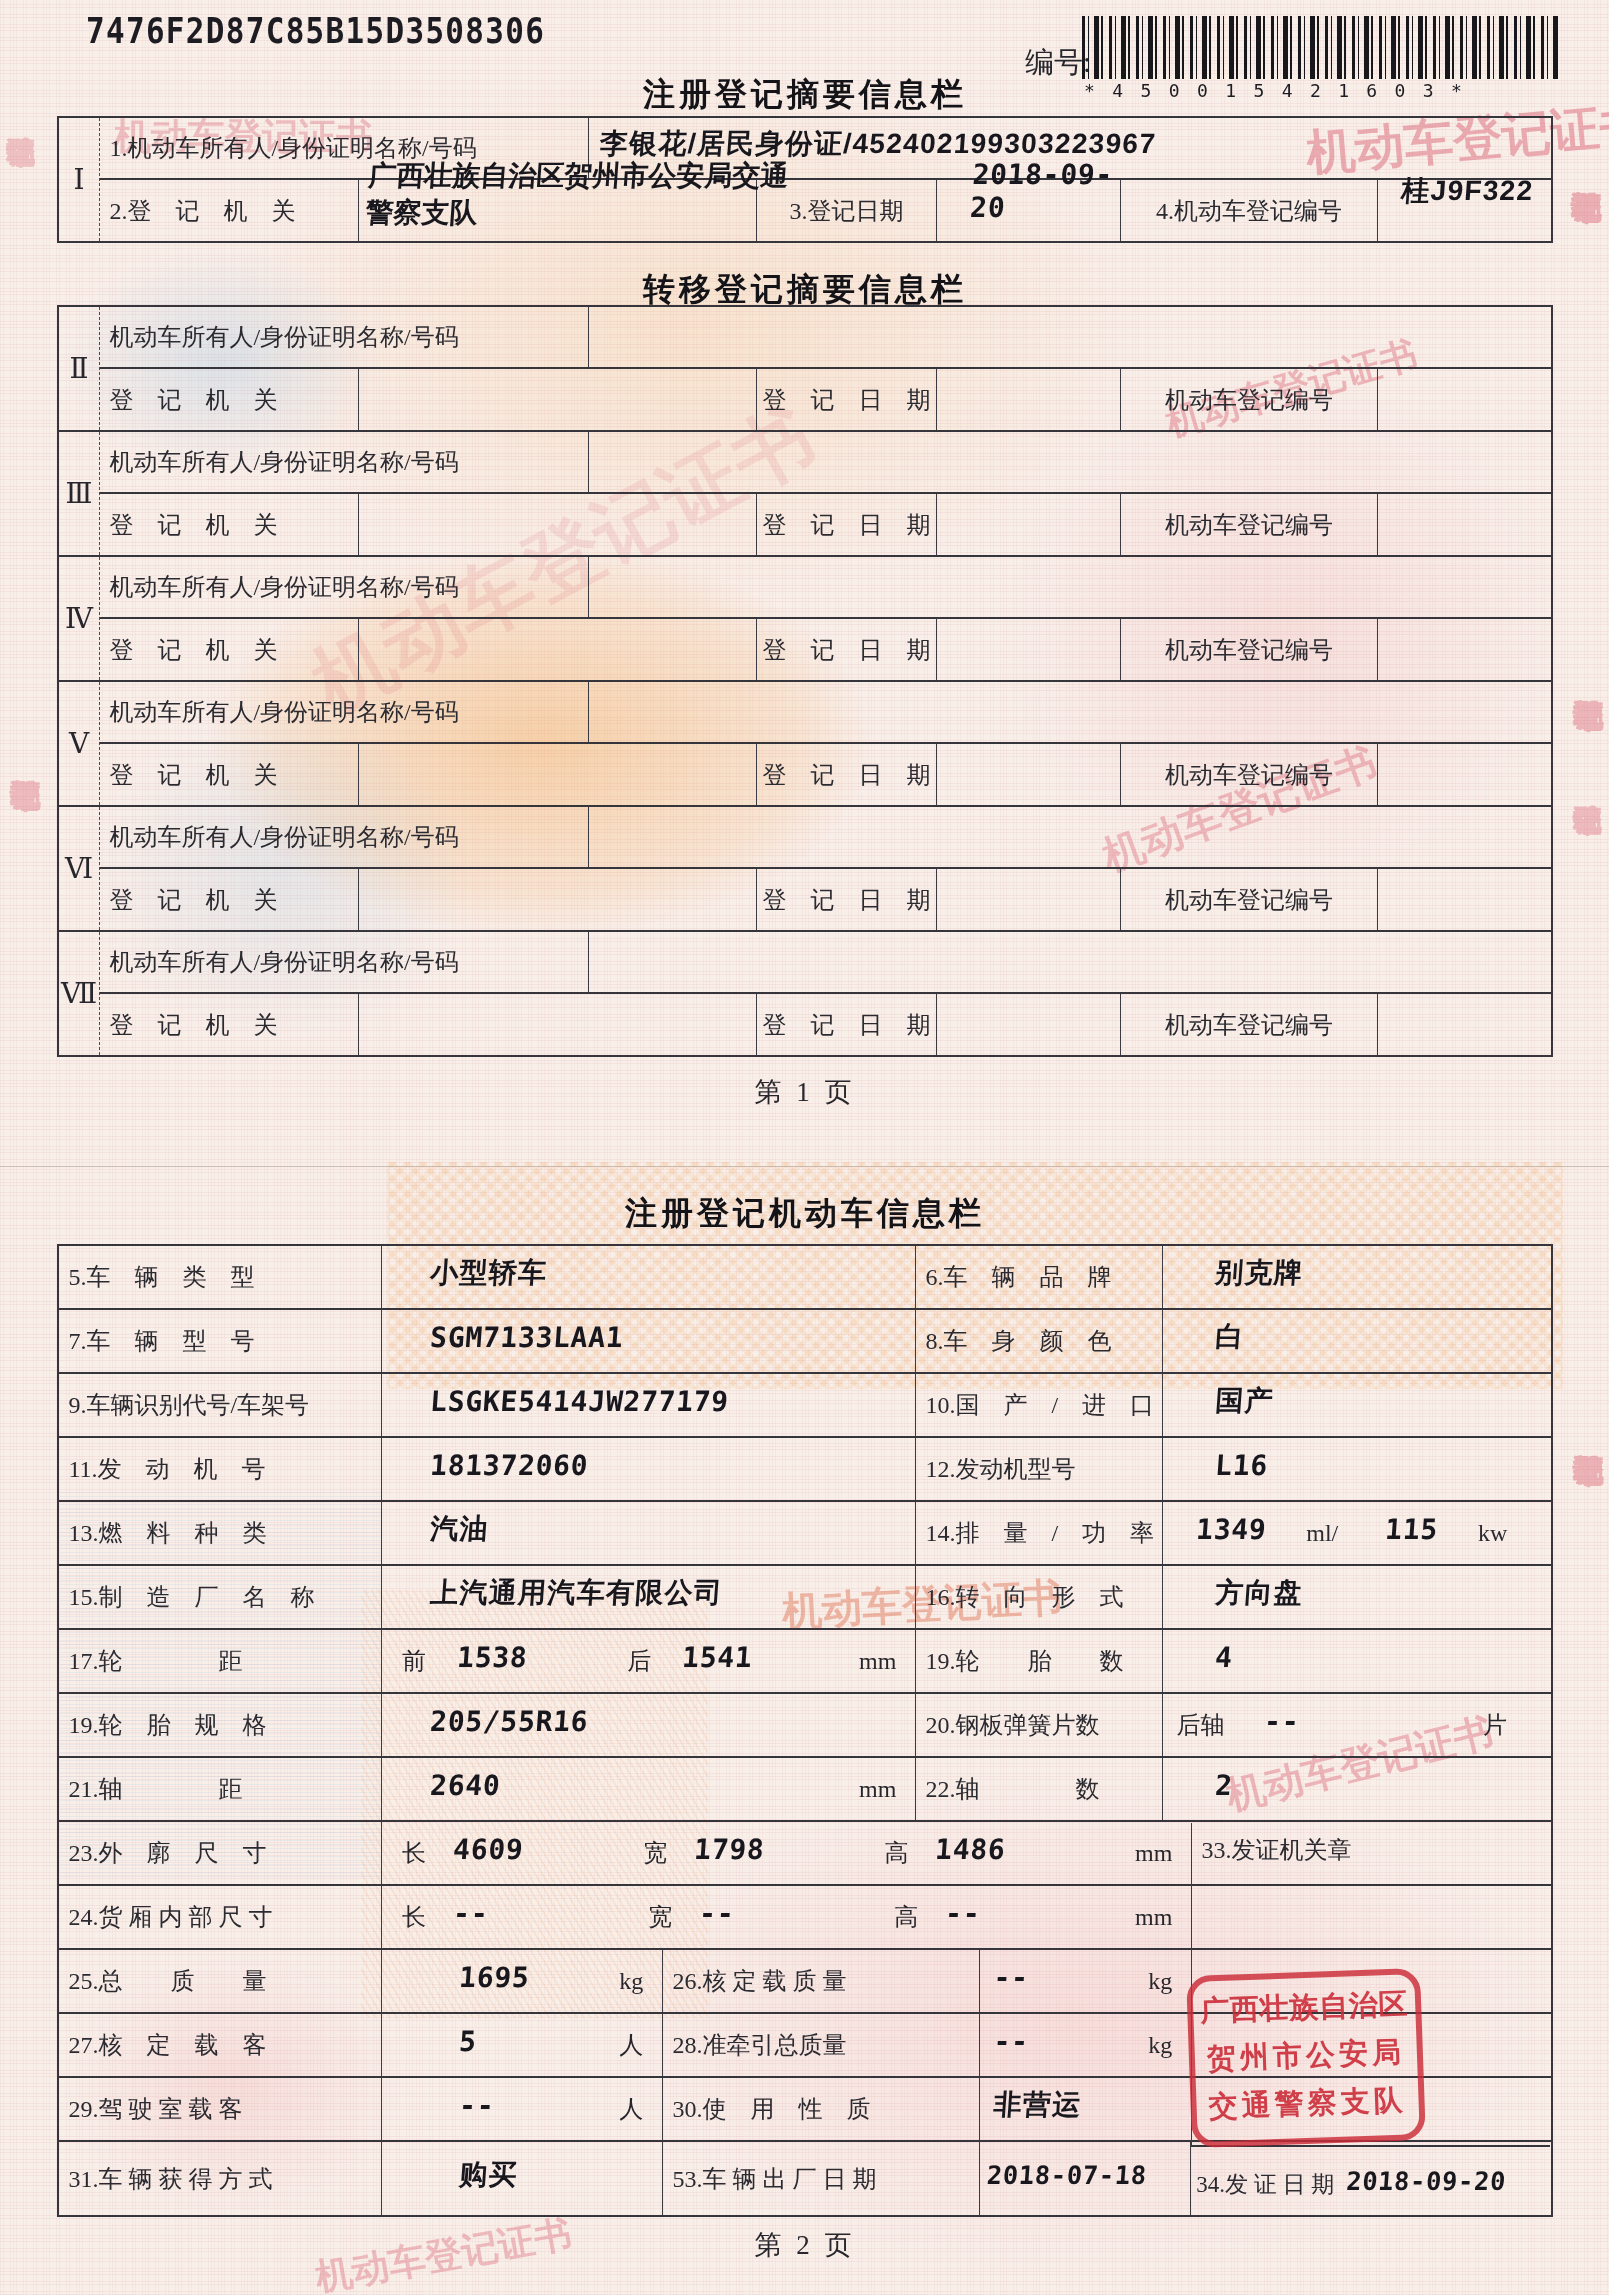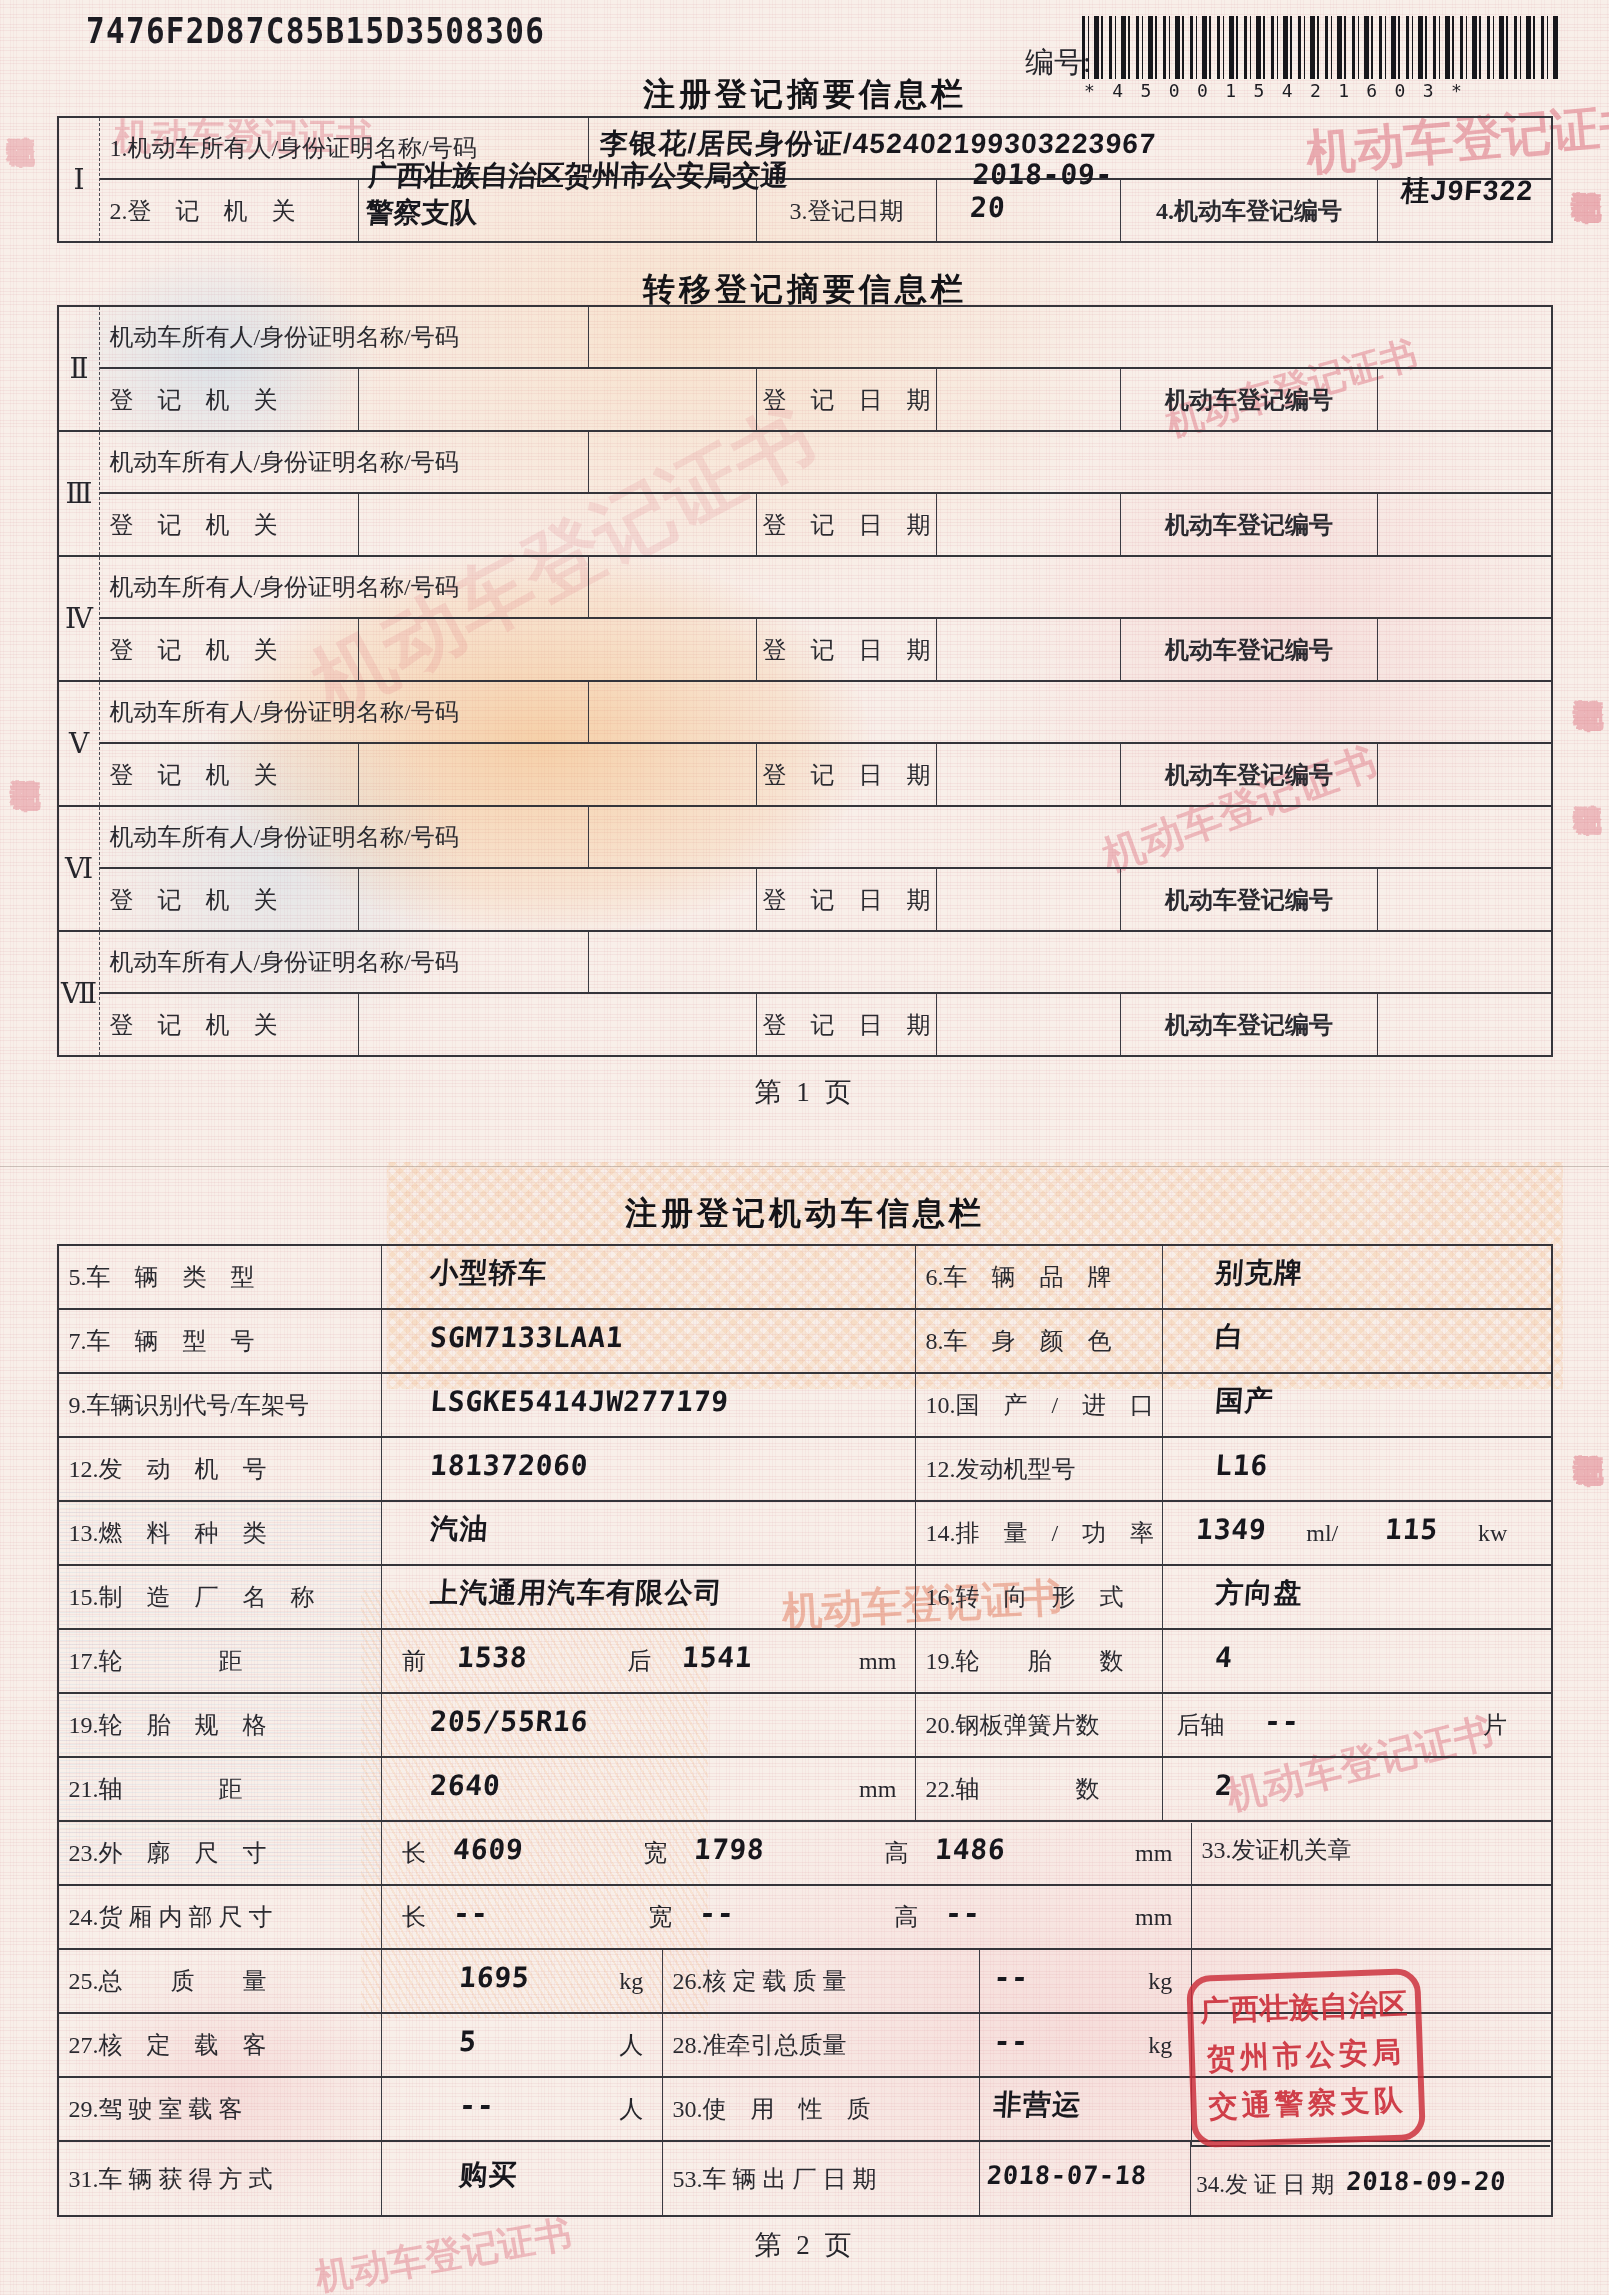--- a/index.html
+++ b/index.html
@@ -64,21 +64,21 @@
   .numcol{width:41px;border-right:1.3px dashed #4a4a52;display:flex;align-items:center;justify-content:center;
     font-size:28px;box-sizing:border-box;flex:none;}
   .scontent{flex:1;min-width:0;position:relative;}
   .rA{height:60px;border-bottom:2px solid #35353b;display:flex;text-align:center;}
   .rB{height:61px;display:flex;}
   .cell{box-sizing:border-box;border-right:1.3px solid #3a3a42;display:flex;align-items:center;min-width:0;}
   .nbr{border-right:none;}
   .lab{font-size:24px;padding-left:9.4px;color:#2a2a30;}
   .ctr{justify-content:center;padding-left:0;}
   .w732{width:489px;flex:none;} .w387{width:259px;flex:none;} .w595{width:398px;flex:none;}
-  .w270{width:180px;flex:none;} .w275{width:184px;flex:none;} .w385{width:257px;flex:none;font-weight:bold;}
+  .w270{width:180px;flex:none;} .w275{width:184px;flex:none;} .w385{width:257px;flex:none;}
   .flex1{flex:1;}
   
   .pv{font-family:"Liberation Sans","DejaVu Sans",sans-serif;font-weight:700;color:#17171d;
     font-size:28px;transform:skewX(-4deg) translateY(-4px);letter-spacing:1.3px;}
   .mono{font-family:"DejaVu Sans Mono","Liberation Mono",monospace;letter-spacing:0.7px;}
   #owner-val{padding-left:10.7px;}
   #org-val{position:absolute;left:267px;top:39px;line-height:37px;z-index:3;font-size:28px;
     font-family:"Liberation Sans","DejaVu Sans",sans-serif;font-weight:700;color:#17171d;transform:skewX(-4deg);}
   .raised{transform:skewX(-4deg) translateY(-20px);}
   .pl50{padding-left:33px;} .pl33{padding-left:22px;} .pl72{padding-left:48px;} .pl78{padding-left:52px;}
@@ -308,21 +308,21 @@
       <div class="cell lab c484">9.车辆识别代号/车架号</div>
       <div class="cell c800">
           <span class="pv mono pl72">LSGKE5414JW277179</span>
         </div>
       <div class="cell lab c370">10.国　产　/　进　口</div>
       <div class="cell nbr flex1">
           <span class="pv pl78">国产</span>
         </div>
     </div>
     <div class="r3">
-      <div class="cell lab c484">12.发　动　机　号</div>
+      <div class="cell lab c484">11.发　动　机　号</div>
       <div class="cell c800">
           <span class="pv mono pl72">181372060</span>
         </div>
       <div class="cell lab c370">12.发动机型号</div>
       <div class="cell nbr flex1">
           <span class="pv mono pl78">L16</span>
         </div>
     </div>
     <div class="r3">
       <div class="cell lab c484">13.燃　料　种　类</div>

